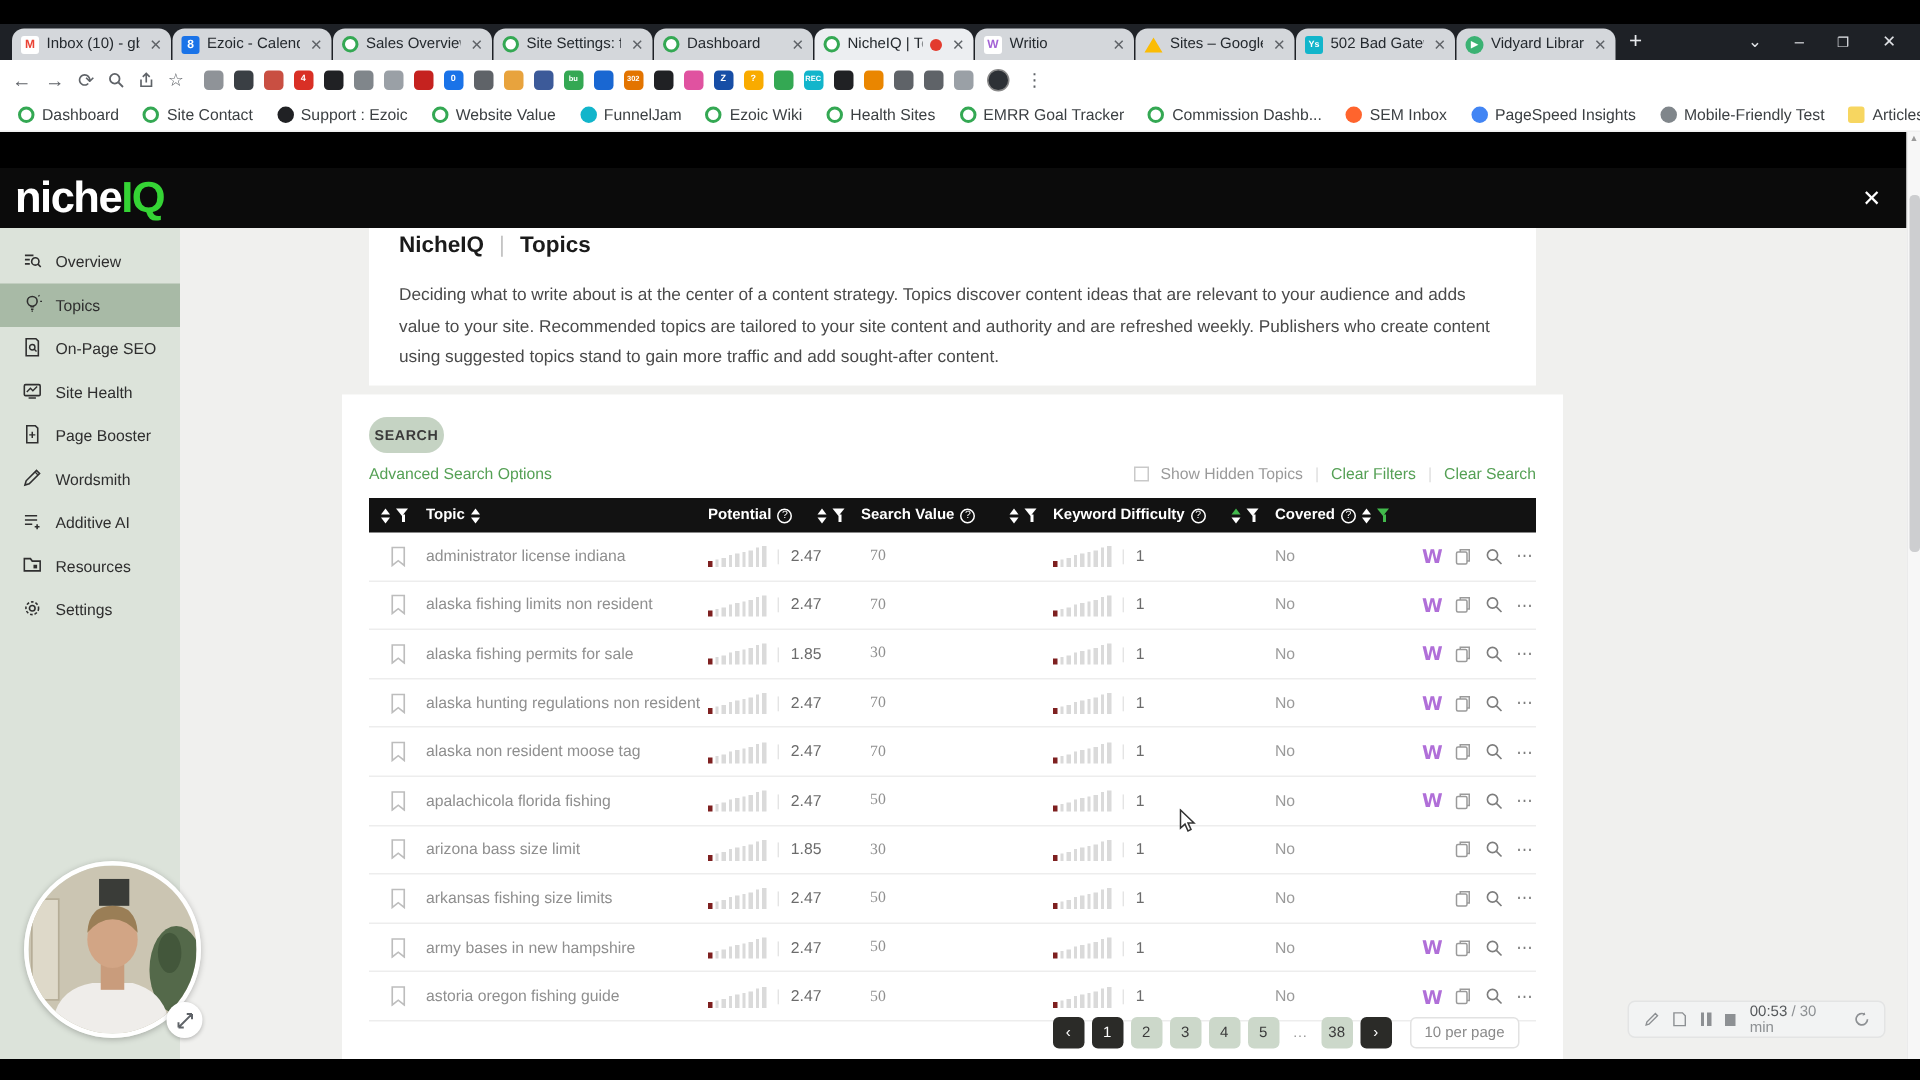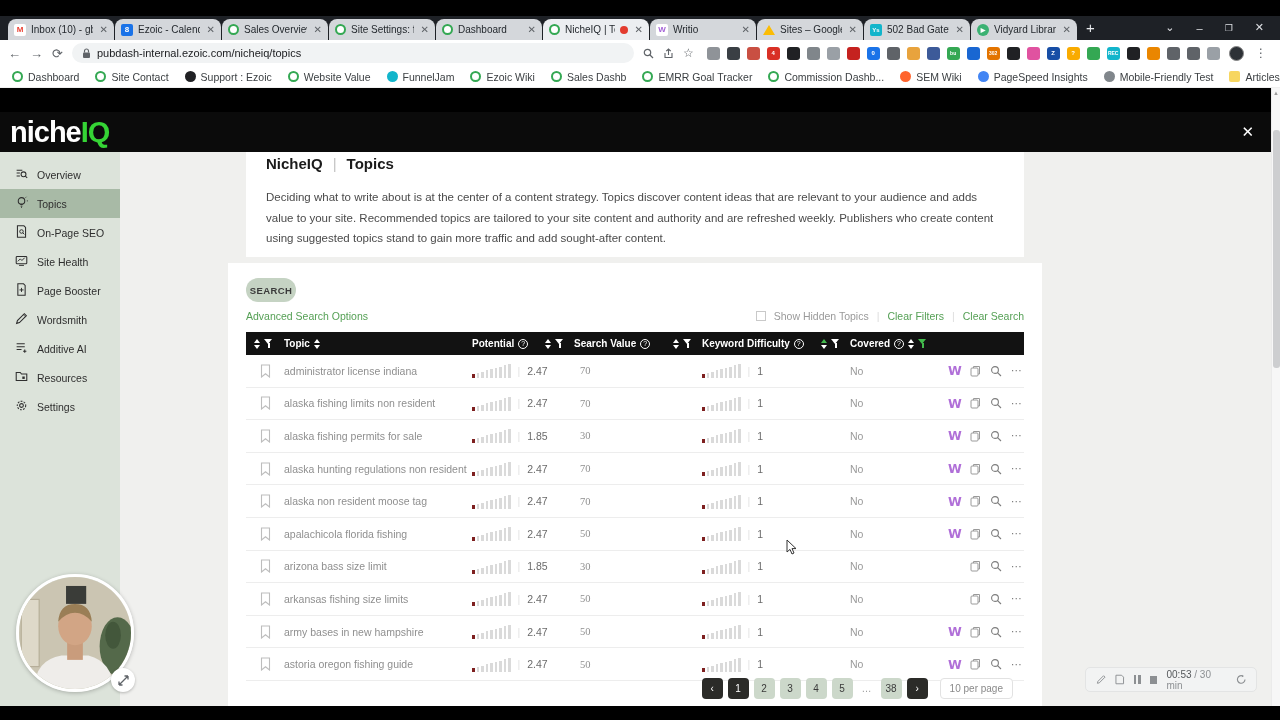--- a/index.html
+++ b/index.html
@@ -212,27 +212,20 @@
       <span>–</span>
       <span style="font-size:9px">❐</span>
       <span>✕</span>
     </div>
   </div>
 
   <div class="toolbar">
     <span class="navic">←</span>
     <span class="navic">→</span>
     <span class="navic">⟳</span>
-    <div class="omnibox">
-      <svg width="9" height="11" viewBox="0 0 9 11">
-          <rect x="1" y="4.5" width="7" height="5.5" rx="1" fill="#5f6368"></rect>
-          <path d="M2.5 4.5V3a2 2 0 0 1 4 0v1.5" stroke="#5f6368" fill="none" stroke-width="1.2"></path>
-        </svg>
-      <span>pubdash-internal.ezoic.com/nicheiq/topics</span>
-    </div>
     <div class="omni-right">
       <svg width="11" height="11" viewBox="0 0 11 11">
           <circle cx="4.5" cy="4.5" r="3.2" stroke="#5f6368" fill="none" stroke-width="1.2"></circle>
           <path d="M7 7l3 3" stroke="#5f6368" stroke-width="1.2"></path>
         </svg>
       <svg width="11" height="11" viewBox="0 0 11 11">
           <path d="M2 5v4.5h7V5M5.5 1v6M3.2 3.2 5.5 1l2.3 2.2" stroke="#5f6368" fill="none" stroke-width="1.1"></path>
         </svg>
       <span>☆</span>
     </div>
@@ -289,33 +282,33 @@
       <span class="bm">
     <span class="bm-ic" style="background: rgb(18, 181, 203);"></span>
     <span>FunnelJam</span>
   </span>
       <span class="bm">
     <span class="bm-ic ring"></span>
     <span>Ezoic Wiki</span>
   </span>
       <span class="bm">
     <span class="bm-ic ring"></span>
-    <span>Sales Dashb</span>
+    <span>Health Sites</span>
   </span>
       <span class="bm">
     <span class="bm-ic ring"></span>
     <span>EMRR Goal Tracker</span>
   </span>
       <span class="bm">
     <span class="bm-ic ring"></span>
     <span>Commission Dashb...</span>
   </span>
       <span class="bm">
     <span class="bm-ic" style="background: rgb(255, 100, 45);"></span>
-    <span>SEM Wiki</span>
+    <span>SEM Inbox</span>
   </span>
       <span class="bm">
     <span class="bm-ic" style="background: rgb(66, 133, 244);"></span>
     <span>PageSpeed Insights</span>
   </span>
       <span class="bm">
     <span class="bm-ic" style="background: rgb(128, 134, 139);"></span>
     <span>Mobile-Friendly Test</span>
   </span>
       <span class="bm">

